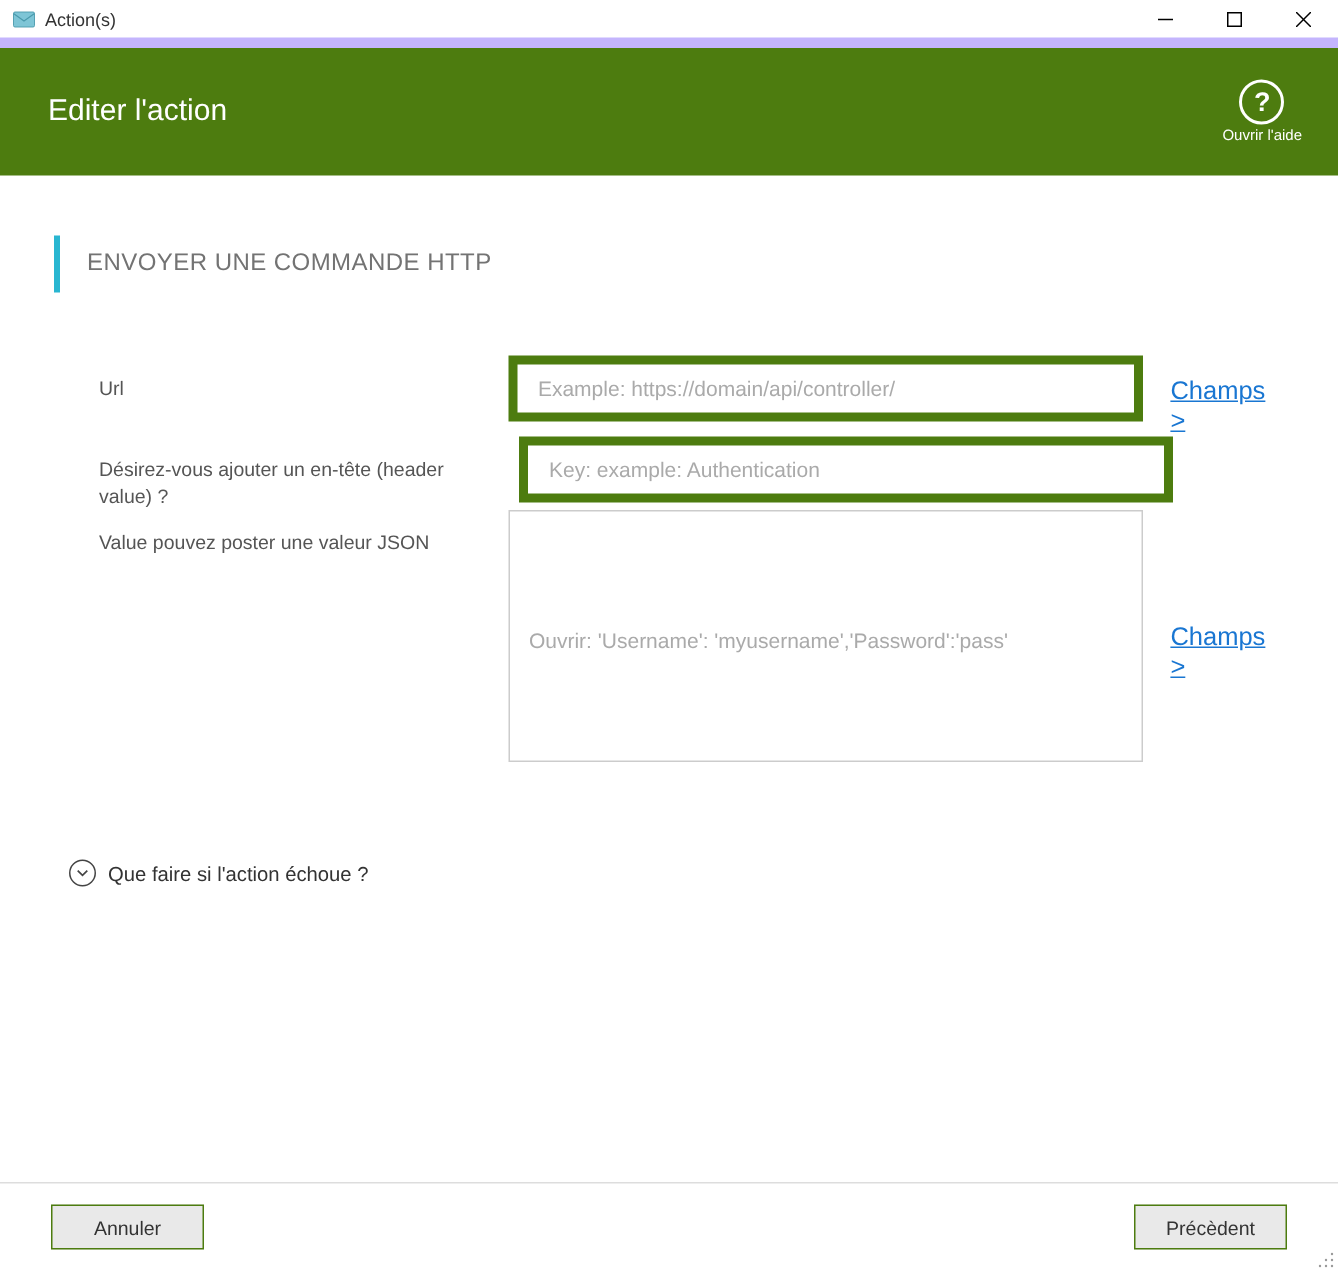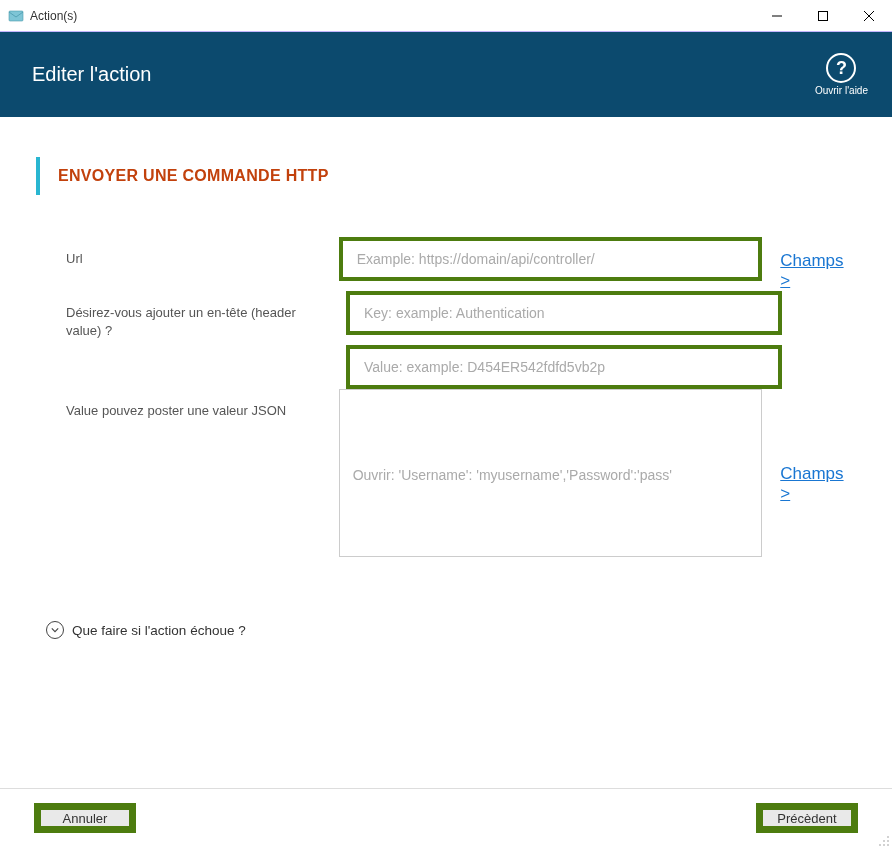--- a/index.html
+++ b/index.html
@@ -11,21 +11,21 @@
       display: flex;
       flex-direction: column;
       overflow: hidden;
     }
     .titlebar {
       height: 32px;
       background: #fff;
       display: flex;
       align-items: center;
       padding: 0 0 0 8px;
-      border-bottom: 1px solid #c4b5fd;
+      border-bottom: 7px solid #c4b5fd;
     }
     .titlebar-icon {
       width: 16px;
       height: 16px;
       margin-right: 6px;
       display: inline-flex;
       align-items: center;
       justify-content: center;
     }
     .titlebar-icon svg { width: 16px; height: 16px; }
@@ -41,21 +41,21 @@
     .win-btn {
       width: 46px;
       height: 100%;
       display: flex;
       align-items: center;
       justify-content: center;
       cursor: pointer;
     }
     .win-btn svg { width: 10px; height: 10px; }
     .header {
-      background: #0c4a6e;
+      background: #4d7c0f;
       height: 85px;
       display: flex;
       align-items: center;
       justify-content: space-between;
       padding: 0 24px 0 32px;
       color: #fff;
     }
     .header-title {
       font-size: 20px;
       font-weight: 500;
@@ -94,22 +94,22 @@
       margin-bottom: 42px;
     }
     .section-bar {
       width: 4px;
       height: 38px;
       background: #29b6d1;
       margin-right: 18px;
     }
     .section-title-text {
       font-size: 16px;
-      font-weight: 700;
-      color: #c2410c;
+      font-weight: 400;
+      color: #737373;
       letter-spacing: 0.3px;
     }
     .form-area {
       padding-left: 30px;
       display: flex;
       flex-direction: column;
     }
     .form-row {
       display: flex;
       align-items: flex-start;
@@ -124,21 +124,21 @@
     }
     .form-controls {
       display: flex;
       flex-direction: column;
       gap: 10px;
       width: 436px;
     }
     .form-input {
       width: 100%;
       height: 44px;
-      border: 4px solid #4d7c0f;
+      border: 6px solid #4d7c0f;
       padding: 0 14px;
       font-size: 14px;
       color: #be185d;
       font-family: inherit;
     }
     .form-input::placeholder {
       color: #aaa;
     }
     .form-link {
       font-size: 17px;
@@ -180,21 +180,21 @@
       justify-content: space-between;
       align-items: center;
     }
     .footer-right {
       display: flex;
       gap: 17px;
     }
     .btn {
       height: 30px;
       min-width: 102px;
-      border: 7px solid #4d7c0f;
+      border: 1px solid #4d7c0f;
       background: #e9e9e9;
       font-size: 13px;
       color: #333;
       cursor: pointer;
       font-family: inherit;
     }
     .resize-grip {
       position: absolute;
       right: 2px;
       bottom: 2px;
@@ -275,21 +275,20 @@
       <div class="form-controls">
         <input type="text" class="form-input" placeholder="Example: https://domain/api/controller/" style="">
       </div>
       <a class="form-link">Champs &gt;</a>
     </div>
 
     <div class="form-row">
       <div class="form-label">Désirez-vous ajouter un en-tête (header value) ?</div>
       <div class="form-controls">
         <input type="text" class="form-input" placeholder="Key: example: Authentication" style="">
-        <input type="text" class="form-input" placeholder="Value: example: D454ER542fdfd5vb2p" style="">
       </div>
     </div>
 
     <div class="form-row">
       <div class="form-label">Value pouvez poster une valeur JSON</div>
       <div class="form-controls">
         <div class="json-wrapper">
           <textarea class="json-area" style=""></textarea>
           <div class="json-placeholder">Ouvrir: 'Username': 'myusername','Password':'pass'</div>
         </div>

